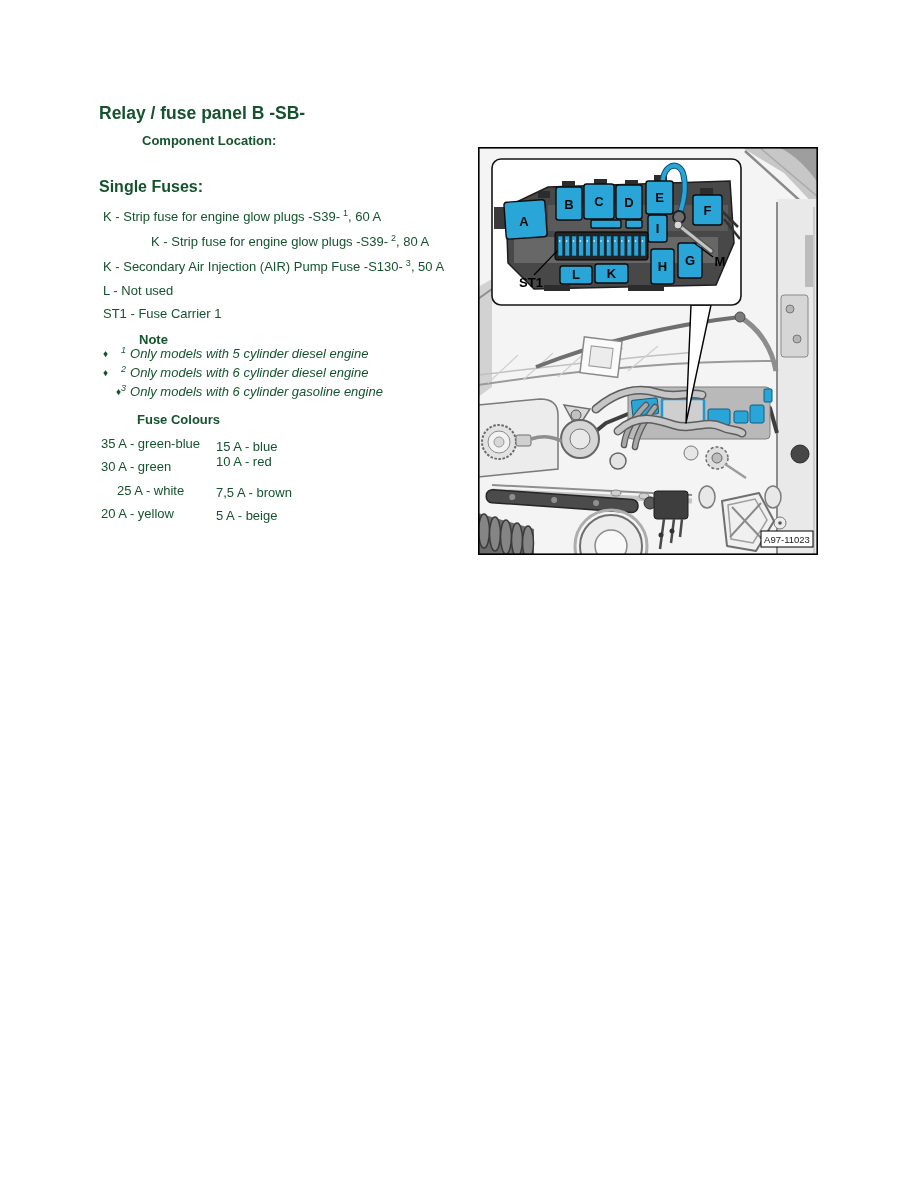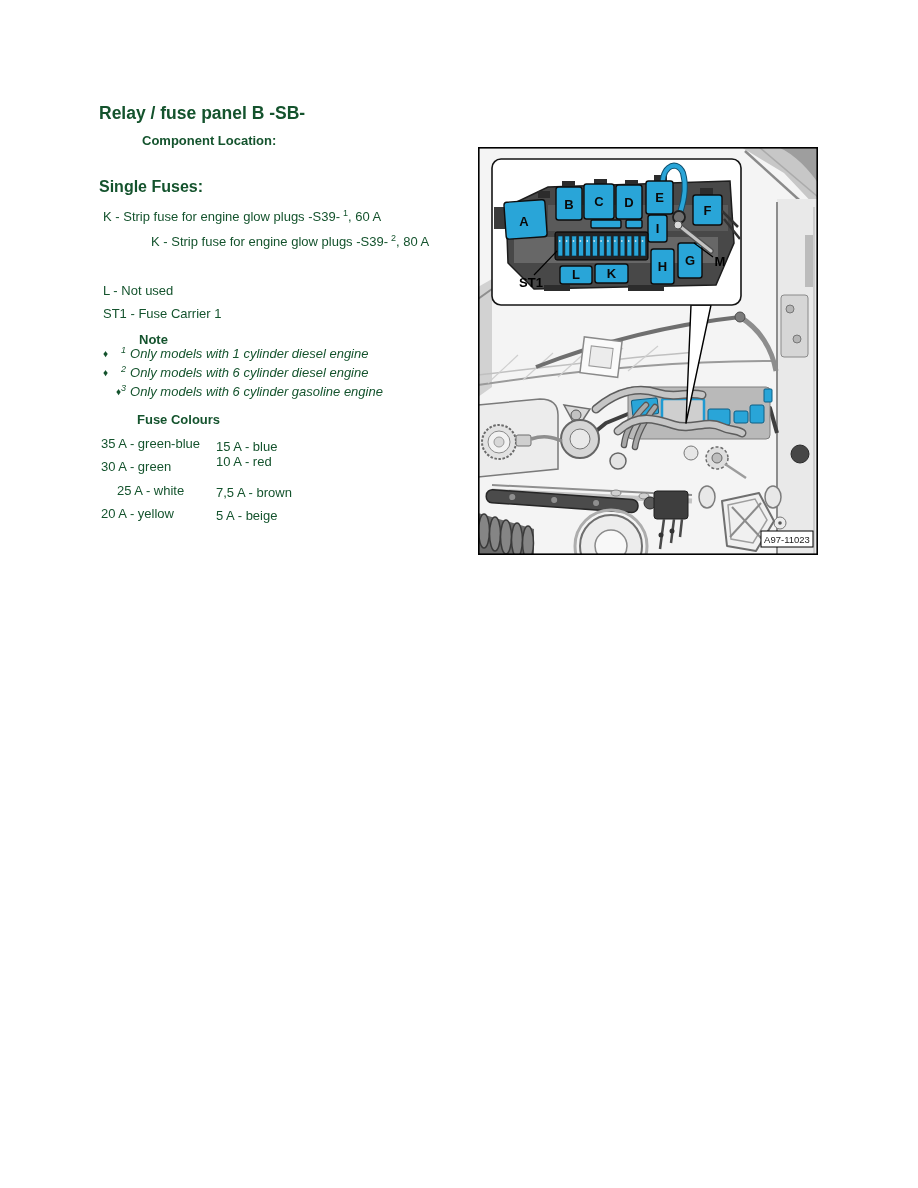--- a/index.html
+++ b/index.html
@@ -27,26 +27,27 @@
 <div class="page">
 
   <div class="title">Relay / fuse panel B -SB-</div>
 
   <div class="line b" style="left:106px;top:133px;">Component Location:</div>
 
   <div class="h2">Single Fuses:</div>
 
   <div class="line" style="left:103px;top:209px;"><span>K - Strip fuse for engine glow plugs -S39-</span><sup class="ref-sup">1</sup><span>, 60 A</span></div>
   <div class="line" style="left:103px;top:234px;margin-left:48px;"><span>K - Strip fuse for engine glow plugs -S39-</span><sup class="ref-sup">2</sup><span>, 80 A</span></div>
+  <div class="line" style="left:103px;top:259px;"><span>K - Secondary Air Injection (AIR) Pump Fuse -S130-</span><sup class="ref-sup">3</sup><span>, 50 A</span></div>
   <div class="line" style="left:103px;top:283px;"><span>L - Not used</span></div>
   <div class="line" style="left:103px;top:306px;"><span>ST1 - Fuse Carrier 1</span></div>
 
   <div class="line b" style="left:103px;top:332px;">Note</div>
 
-  <div class="line note-item" style="left:103px;top:346px;"><span class="bullet">♦</span><sup>1</sup><span>Only models with 1 cylinder diesel engine</span></div>
+  <div class="line note-item" style="left:103px;top:346px;"><span class="bullet">♦</span><sup>1</sup><span>Only models with 5 cylinder diesel engine</span></div>
   <div class="line note-item" style="left:103px;top:365px;"><span class="bullet">♦</span><sup>2</sup><span>Only models with 6 cylinder diesel engine</span></div>
   <div class="line note-item" style="left:103px;top:384px;text-align:right;"><span class="bullet">♦</span><sup>3</sup><span>Only models with 6 cylinder gasoline engine</span></div>
 
   <div class="line b" style="left:101px;top:412px;">Fuse Colours</div>
 
   <div class="line" style="left:101px;top:436px;">35 A - green-blue</div>
   <div class="line" style="left:101px;top:459px;">30 A - green</div>
   <div class="line" style="left:101px;top:483px;margin-left:16px;">25 A - white</div>
   <div class="line" style="left:101px;top:506px;">20 A - yellow</div>
   <div class="line" style="left:216px;top:439px;">15 A - blue</div>

